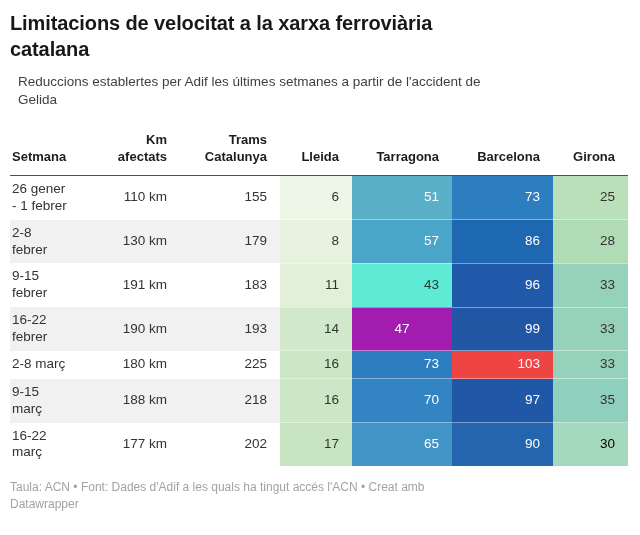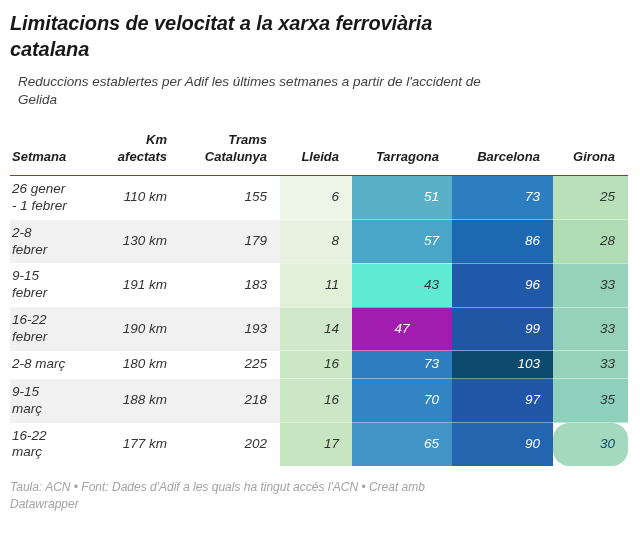--- a/index.html
+++ b/index.html
@@ -11,21 +11,20 @@
     width: 640px;
     height: 535px;
     font-family: "Liberation Sans", sans-serif;
     overflow: hidden;
   }
   .wrap {
     box-sizing: border-box;
     width: 512px;
     height: 535px;
     padding: 8px 26px 0 10px;
-    font-style: italic;
   }
   h1.title {
     margin: 2px 0 0 0;
     font-size: 20px;
     line-height: 1.3;
     font-weight: 700;
     color: #181818;
     letter-spacing: -0.1px;
   }
   p.subtitle {
@@ -152,41 +151,41 @@
           <td class="heat num" style="background: #a21caf; color: rgb(255, 255, 255); text-align: center;">47</td>
           <td class="heat num" style="background: rgb(33, 86, 165); color: rgb(255, 255, 255);">99</td>
           <td class="heat num" style="background: rgb(150, 210, 187); color: rgb(51, 51, 51);">33</td>
         </tr>
         <tr>
           <td class="plain week">2-8 març</td>
           <td class="plain num">180 km</td>
           <td class="plain num">225</td>
           <td class="heat num" style="background: rgb(203, 231, 197); color: rgb(51, 51, 51);">16</td>
           <td class="heat num" style="background: rgb(45, 126, 192); color: rgb(255, 255, 255);">73</td>
-          <td class="heat num" style="background: #0c4a6e; color: rgb(255, 255, 255);">103</td>
+          <td class="heat num" style="background: #ef4444; color: rgb(255, 255, 255);">103</td>
           <td class="heat num" style="background: rgb(150, 210, 187); color: rgb(51, 51, 51);">33</td>
         </tr>
         <tr>
           <td class="plain week">9-15
 març</td>
           <td class="plain num">188 km</td>
           <td class="plain num">218</td>
           <td class="heat num" style="background: rgb(203, 231, 197); color: rgb(51, 51, 51);">16</td>
           <td class="heat num" style="background: rgb(50, 133, 194); color: rgb(255, 255, 255);">70</td>
           <td class="heat num" style="background: rgb(32, 87, 166); color: rgb(255, 255, 255);">97</td>
           <td class="heat num" style="background: rgb(142, 208, 187); color: rgb(51, 51, 51);">35</td>
         </tr>
         <tr>
           <td class="plain week">16-22
 març</td>
           <td class="plain num">177 km</td>
           <td class="plain num">202</td>
           <td class="heat num" style="background: rgb(200, 229, 194); color: rgb(51, 51, 51);">17</td>
           <td class="heat num" style="background: rgb(64, 148, 198); color: rgb(255, 255, 255);">65</td>
           <td class="heat num" style="background: rgb(35, 101, 174); color: rgb(255, 255, 255);">90</td>
-          <td class="heat num" style="background: rgb(165, 217, 190); color: #0c4a6e; border-radius: 16px;">30</td>
+          <td class="heat num" style="background: rgb(165, 217, 190); color: #000000;">30</td>
         </tr>
       </tbody>
   </table>
 
   <div class="credit">Taula: ACN • Font: Dades d'Adif a les quals ha tingut accés l'ACN • Creat amb Datawrapper</div>
 
 </div>
 
 </body></html>

